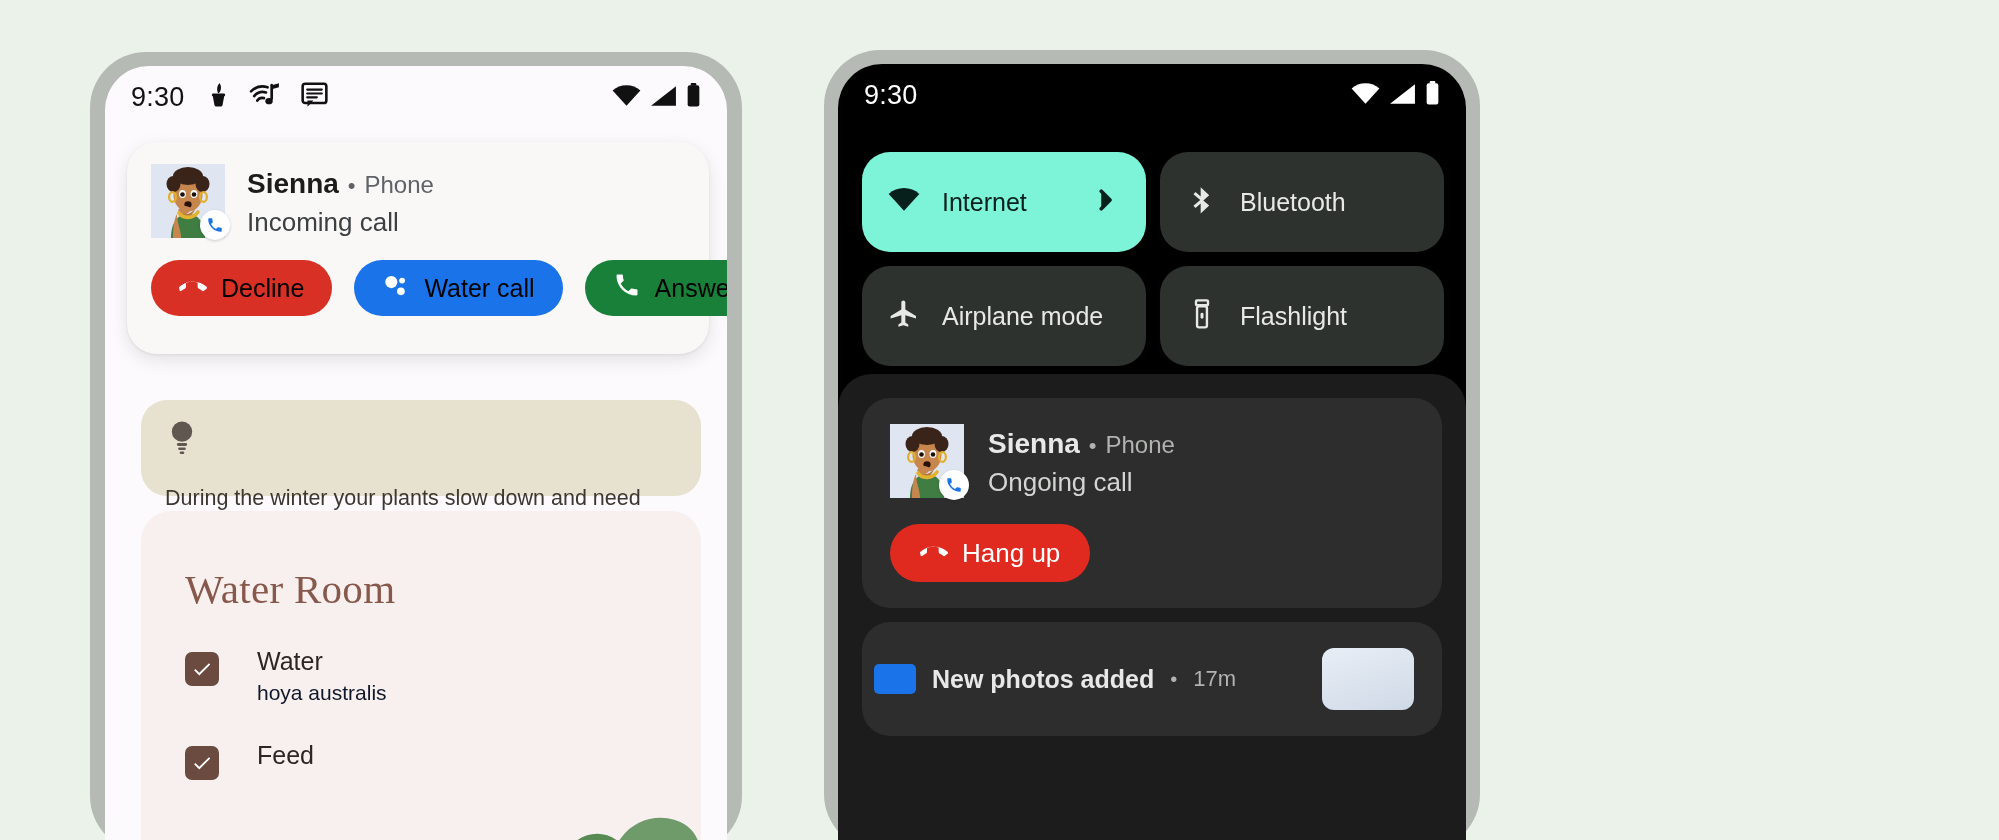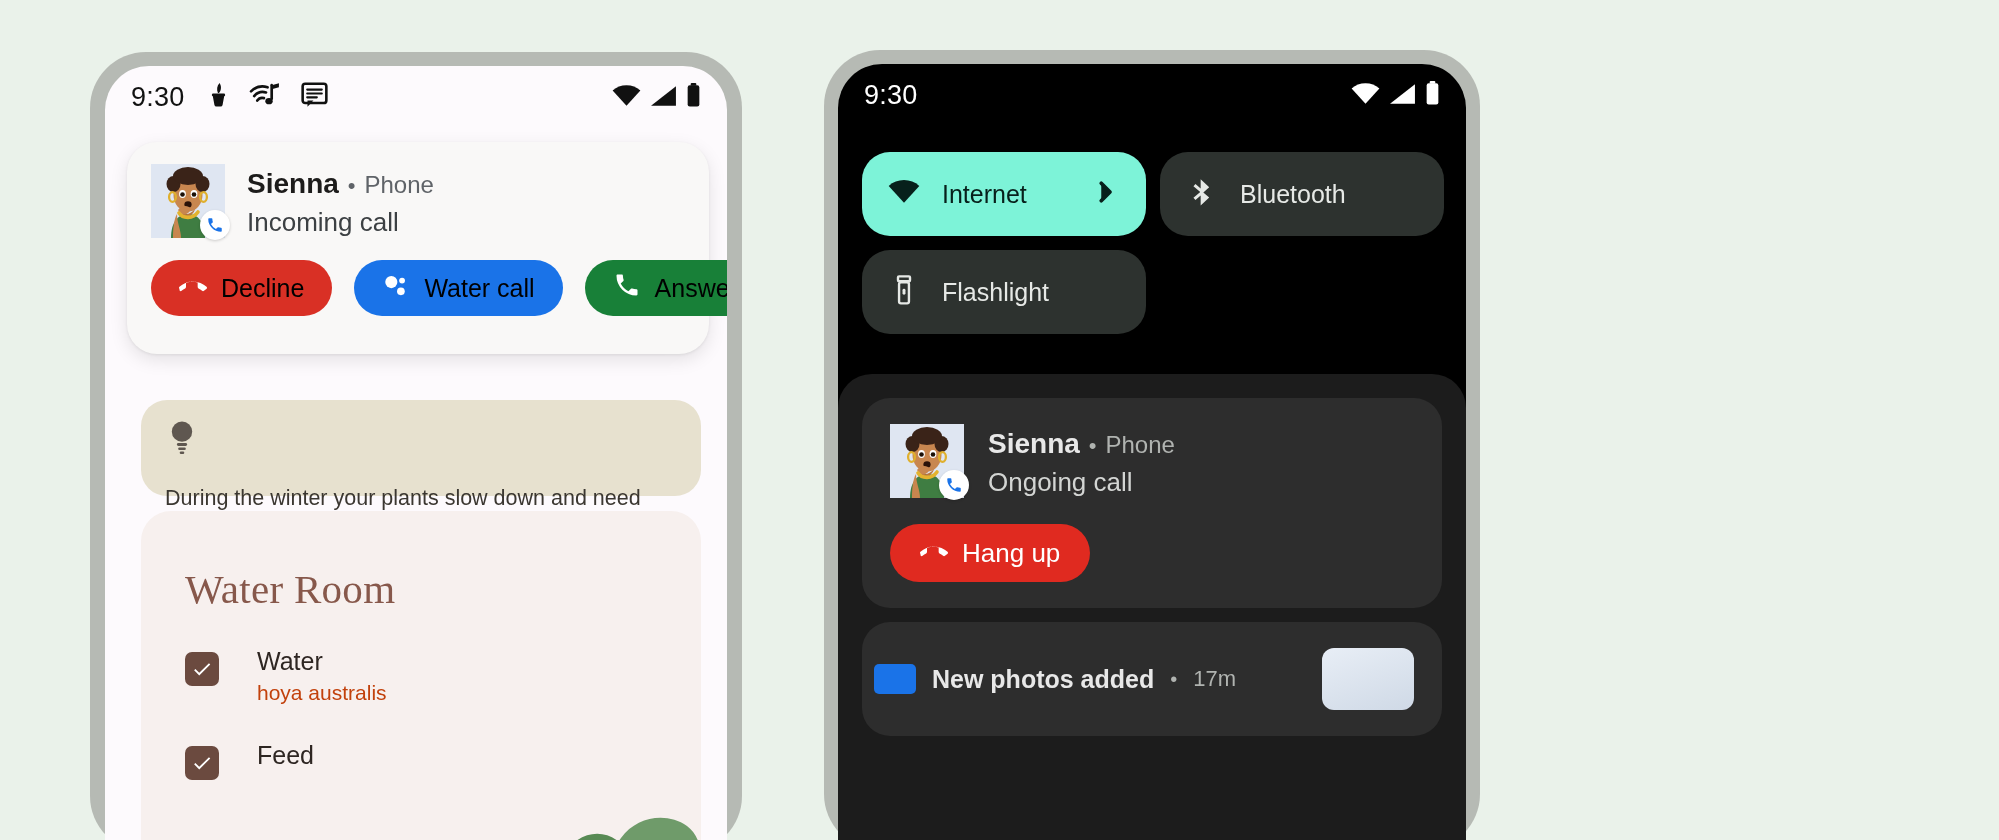--- a/index.html
+++ b/index.html
@@ -86,21 +86,21 @@
   .task-list { padding: 34px 12px 0 44px; position: relative; z-index: 2; }
   .task-row { display: flex; align-items: flex-start; gap: 38px; margin-bottom: 36px; }
   .checkbox {
     width: 34px; height: 34px; border-radius: 7px;
     background: #6b4a3f;
     display: flex; align-items: center; justify-content: center;
     flex: none; margin-top: 5px;
   }
   .checkbox svg { width: 22px; height: 22px; fill: #fff; }
   .task-title { font-size: 25px; color: #2e2622; line-height: 1.15; }
-  .task-sub { font-size: 21px; color: #c2410c; margin-top: 5px; }
+  .task-sub { font-size: 21px; color: #0f172a; margin-top: 5px; }
 
   .plant-deco { position: absolute; right: -10px; bottom: -30px; z-index: 1; }
 
   
   #incoming-call {
     position: absolute; left: 22px; top: 76px;
     width: 582px; height: 212px;
     background: #f9f8f7;
     border-radius: 30px;
     box-shadow: 0 6px 18px rgba(0,0,0,.10), 0 1px 3px rgba(0,0,0,.07);
@@ -143,21 +143,21 @@
 
   
   #qs-grid {
     position: absolute; left: 24px; top: 88px;
     width: 582px;
     display: grid;
     grid-template-columns: 1fr 1fr;
     gap: 14px 14px;
   }
   .qs-tile {
-    height: 84px;
+    height: 100px;
     border-radius: 28px;
     background: #2d322f;
     display: flex; align-items: center;
     padding: 0 26px;
     gap: 22px;
     cursor: pointer;
   }
   .qs-tile.active { background: #7df3d8; }
   .qs-label { font-size: 25px; color: #e6e9e6; font-weight: 500; }
   .qs-tile.active .qs-label { color: #07201b; }
@@ -432,20 +432,28 @@
 
       <div class="qs-tile">
         <span>
           <svg viewBox="0 0 24 24">
               <path d="M11 2.4 17.4 8.4 13 12.3l4.4 3.9L11 22.1v-7.5L7.1 18l-1.5-1.6 5.1-4.4-5.1-4.4L7.1 6l3.9 3.4Zm2 4.1V5l2.3 2.1Zm0 11v-1.5l2.3 2.1Z"></path>
             </svg>
         </span>
         <span class="qs-label">Bluetooth</span>
       </div>
 
+      <div class="qs-tile">
+        <span>
+          <svg viewBox="0 0 24 24">
+              <path d="M21 15.4v-1.9l-8-4.9V3.4c0-.8-.7-1.5-1.5-1.5S10 2.6 10 3.4v5.2l-8 4.9v1.9l8-2.5v5.4l-2.2 1.6v1.6l3.7-1.1 3.7 1.1v-1.6L13 18.3v-5.4Z"></path>
+            </svg>
+        </span>
+        <span class="qs-label">Airplane mode</span>
+      </div>
 
       <div class="qs-tile">
         <span>
           <svg viewBox="0 0 24 24">
             <rect x="7.5" y="1.8" width="9" height="3.6" rx=".8" fill="none" stroke="currentColor" stroke-width="1.8" style="stroke:#e6e9e6"></rect>
             <rect x="8.3" y="6.2" width="7.4" height="15.8" rx="1.4" fill="none" stroke="#e6e9e6" stroke-width="1.8"></rect>
             <rect x="10.9" y="11" width="2.2" height="4.6" rx="1.1" fill="#e6e9e6"></rect>
           </svg>
         </span>
         <span class="qs-label">Flashlight</span>

